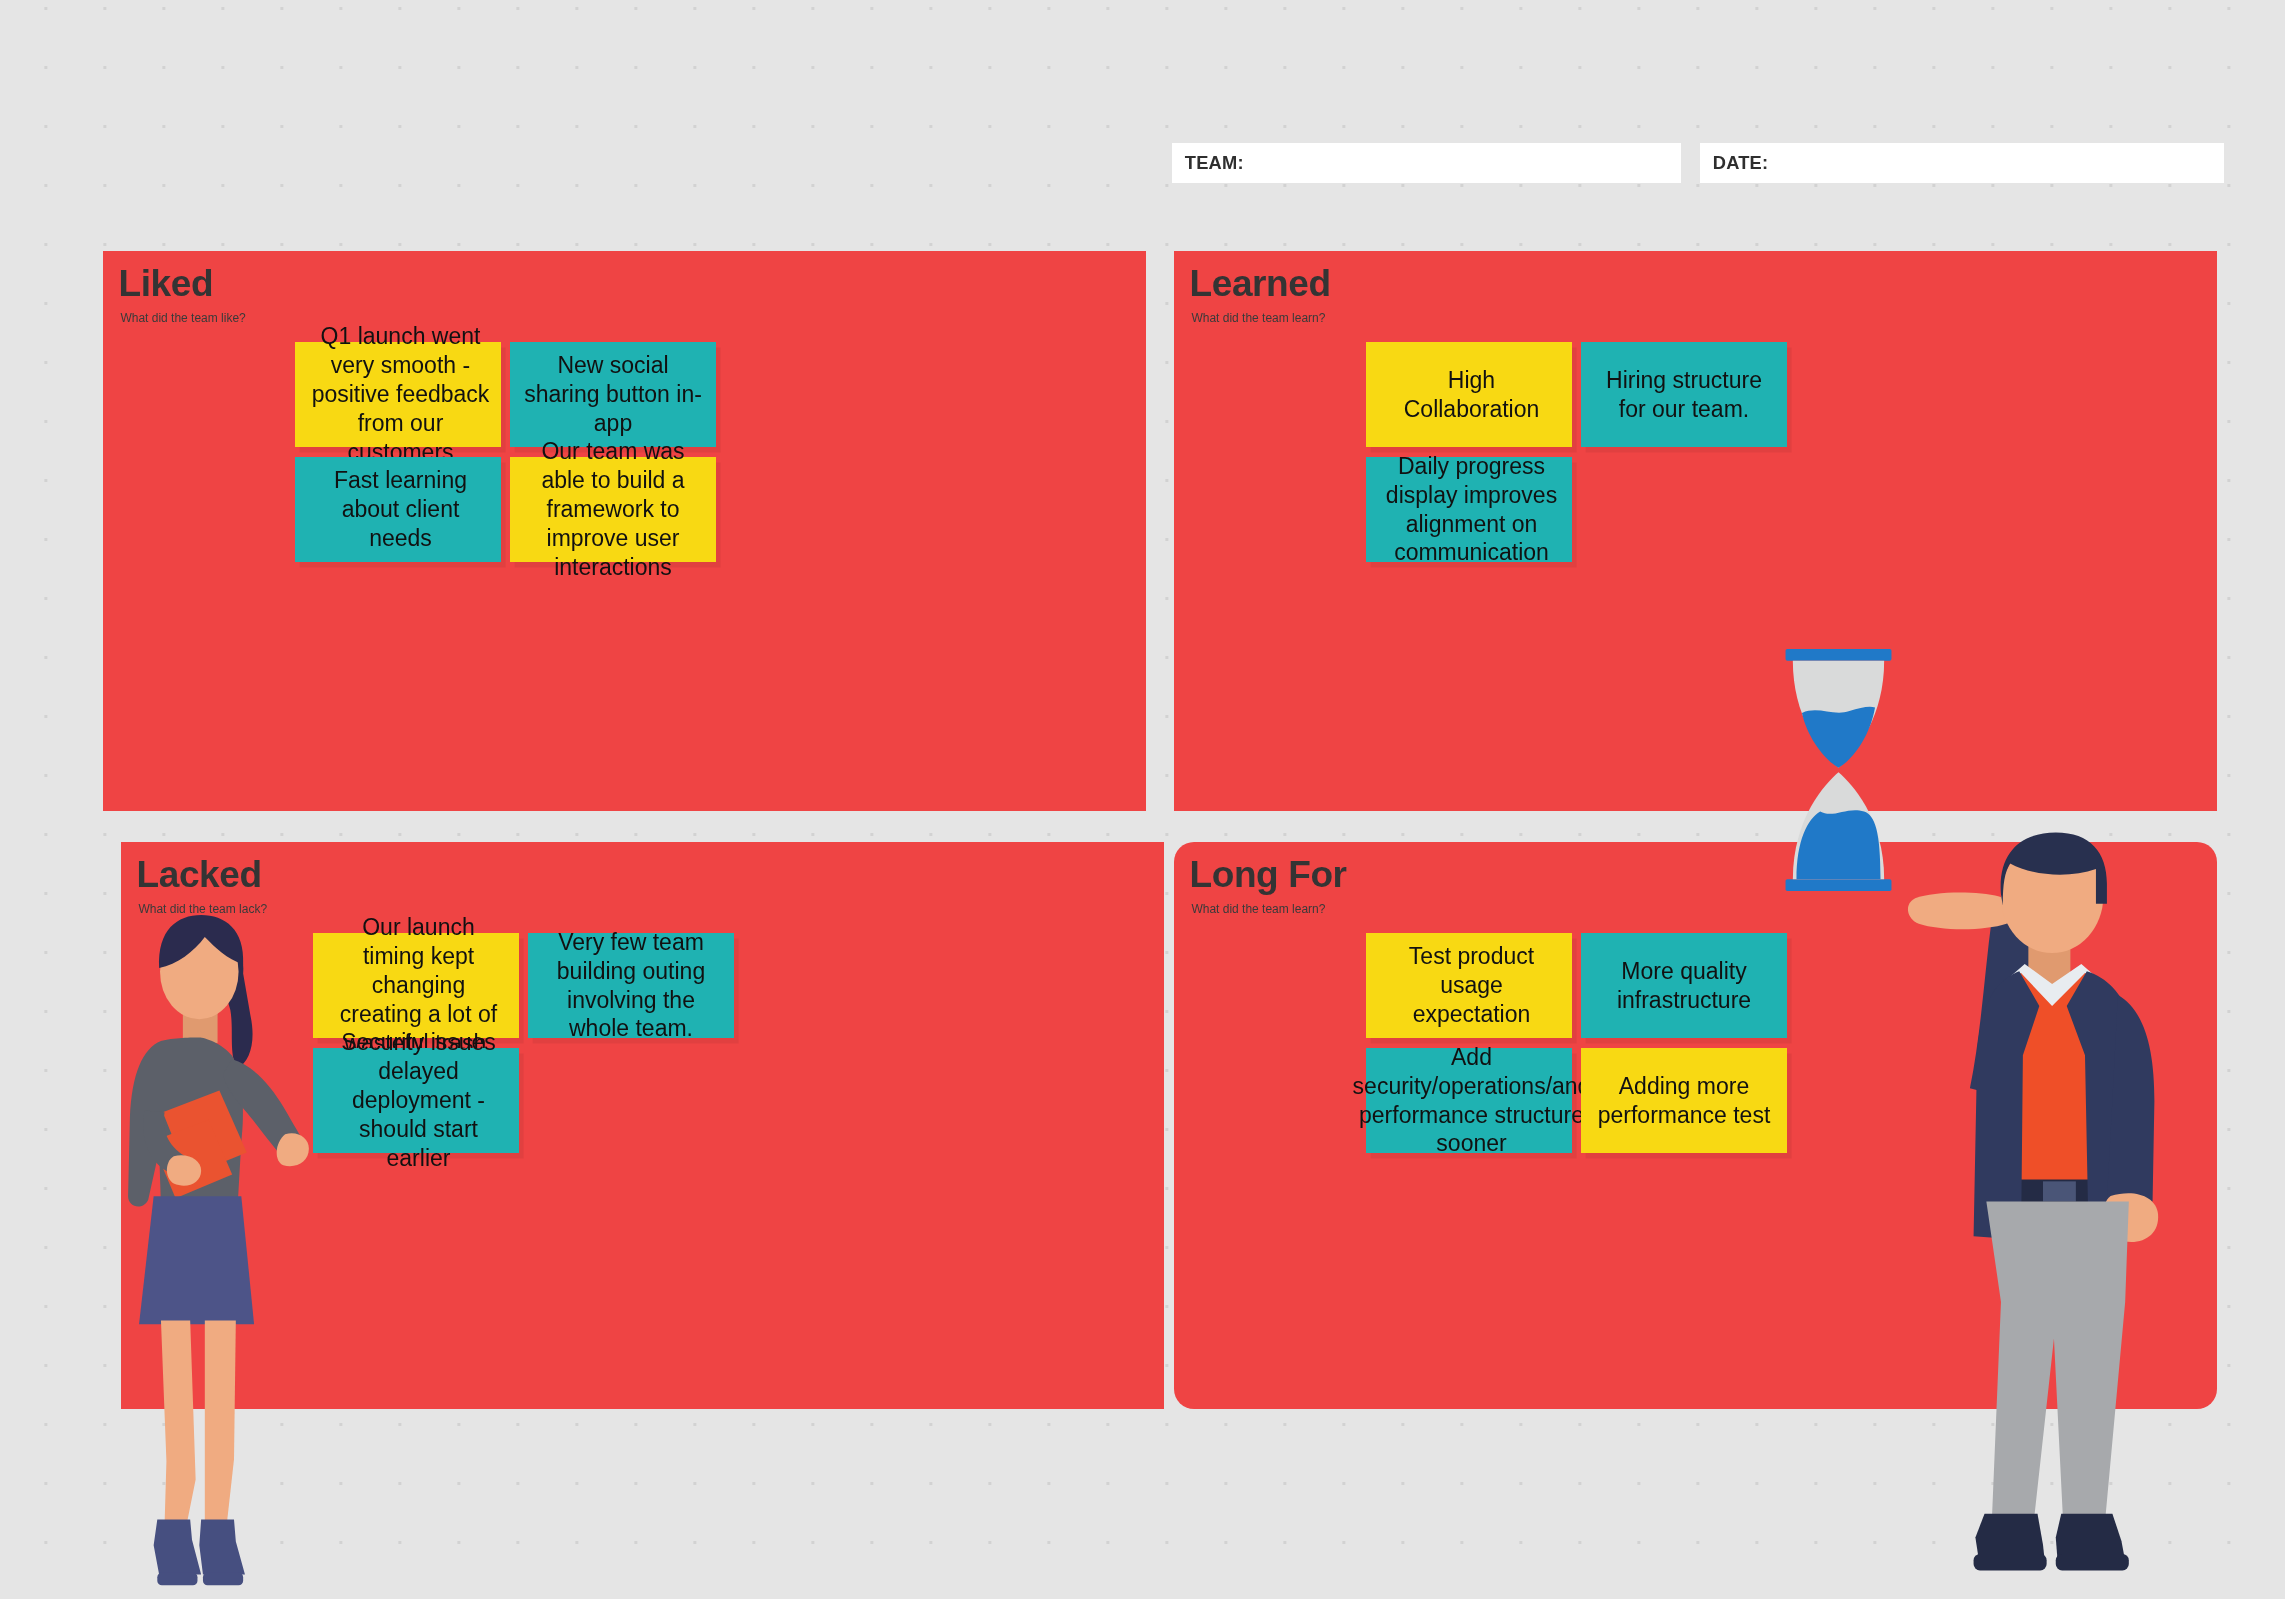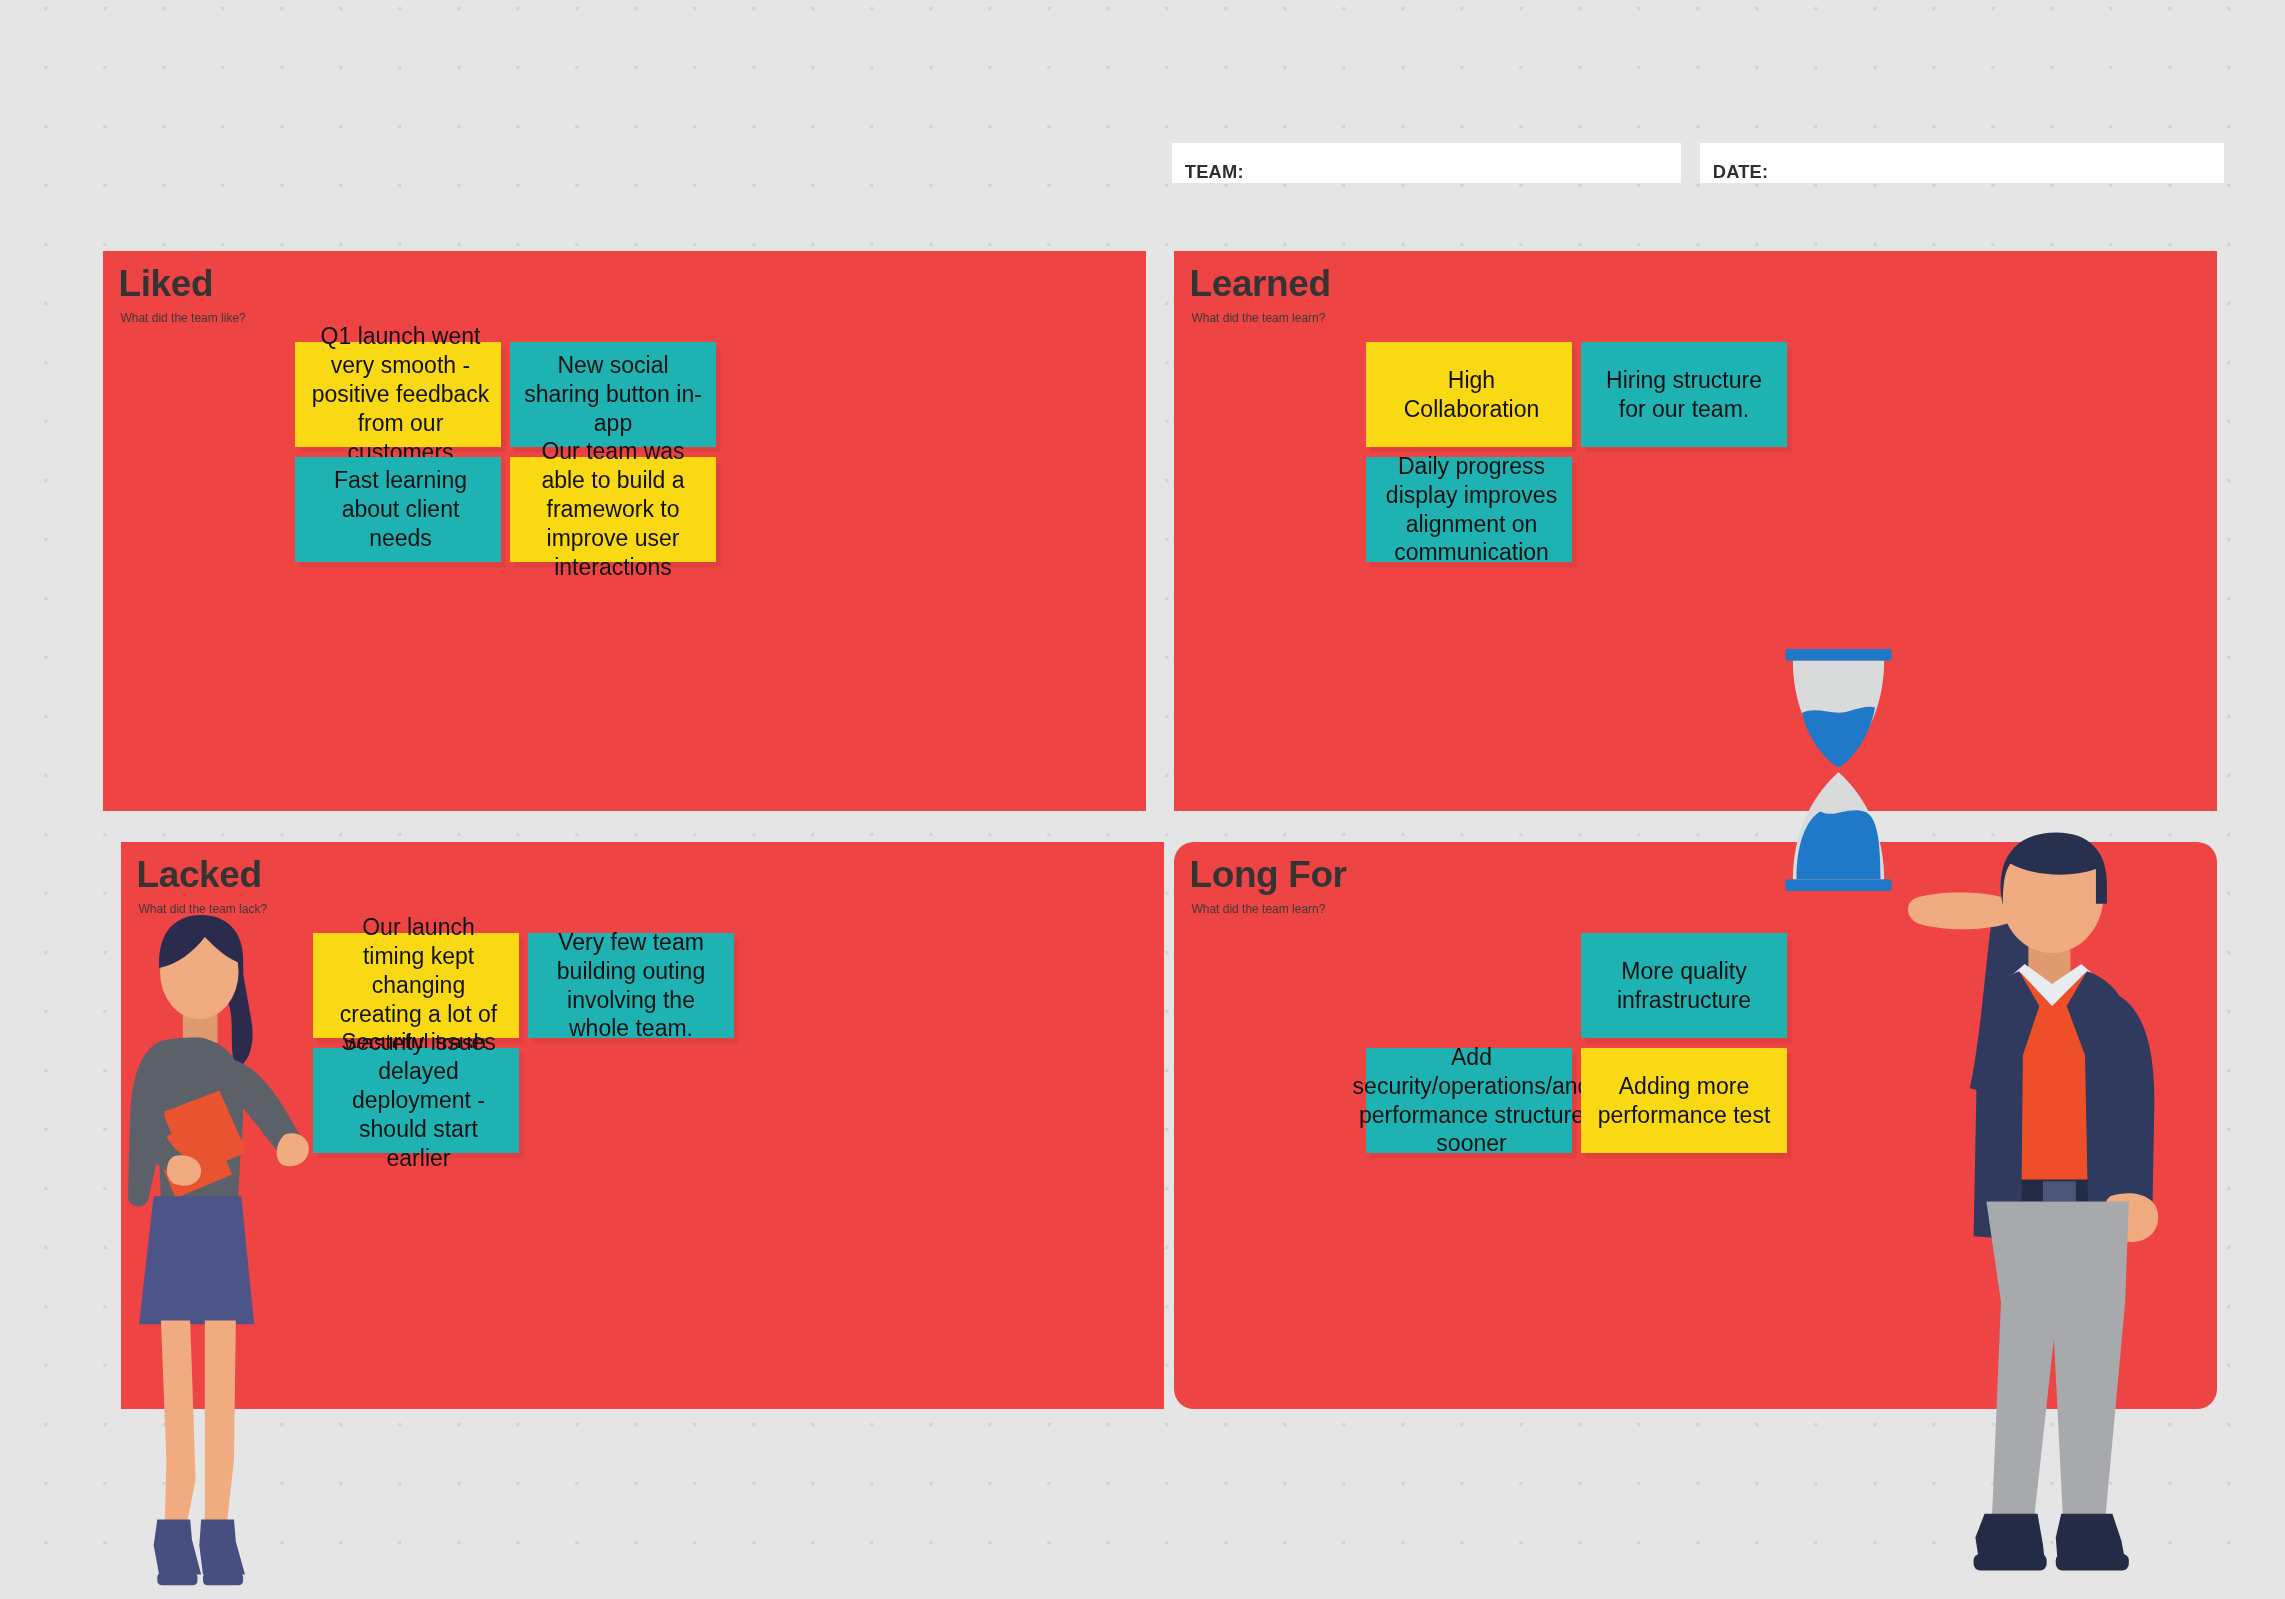--- a/index.html
+++ b/index.html
@@ -25,21 +25,21 @@
       radial-gradient(circle, #d2d2d2 1.5px, transparent 1.6px);
     background-size: 59px 59px;
     background-position: 16.4px 38px;
   }
 
   
   .field {
     position: absolute;
     background: #ffffff;
     display: flex;
-    align-items: flex-end;
+    align-items: center;
     padding-left: 12.8px;
     box-sizing: border-box;
   }
   .field-label {
     font-size: 18.3px;
     font-weight: bold;
     color: #2f2f2f;
     letter-spacing: 0.2px;
     font-family: "Liberation Sans", sans-serif;
   }
@@ -145,20 +145,21 @@
   <div class="panel-title">Lacked</div>
   <div class="panel-subtitle">What did the team lack?</div>
   <div class="note yellow n-c1 r-top">Our launch timing kept changing creating a lot of wasteful trash.</div>
   <div class="note teal   n-c2 r-top">Very few team building outing involving the whole team.</div>
   <div class="note teal   n-c1 r-bottom">Security issues delayed deployment - should start earlier</div>
 </div>
 
 <div class="panel" id="panel-longfor">
   <div class="panel-title">Long For</div>
   <div class="panel-subtitle">What did the team learn?</div>
+  <div class="note yellow n-c1 r-top">Test product usage expectation</div>
   <div class="note teal   n-c2 r-top">More quality infrastructure</div>
   <div class="note teal   n-c1 r-bottom">Add security/operations/and performance structure sooner</div>
   <div class="note yellow n-c2 r-bottom">Adding more performance test</div>
 </div>
 
 <svg class="illus" id="hourglass" viewBox="0 0 128 265">
   <rect x="6" y="0" width="116" height="13" rx="2" fill="#2079c8"></rect>
   <rect x="6" y="252" width="116" height="13" rx="2" fill="#2079c8"></rect>
   <path d="M14 13 H114 C114 80 78 118 64 130 C50 118 14 80 14 13 Z" fill="#d9dada"></path>
   <path d="M14 252 H114 C114 185 78 147 64 135 C50 147 14 185 14 252 Z" fill="#d9dada"></path>

